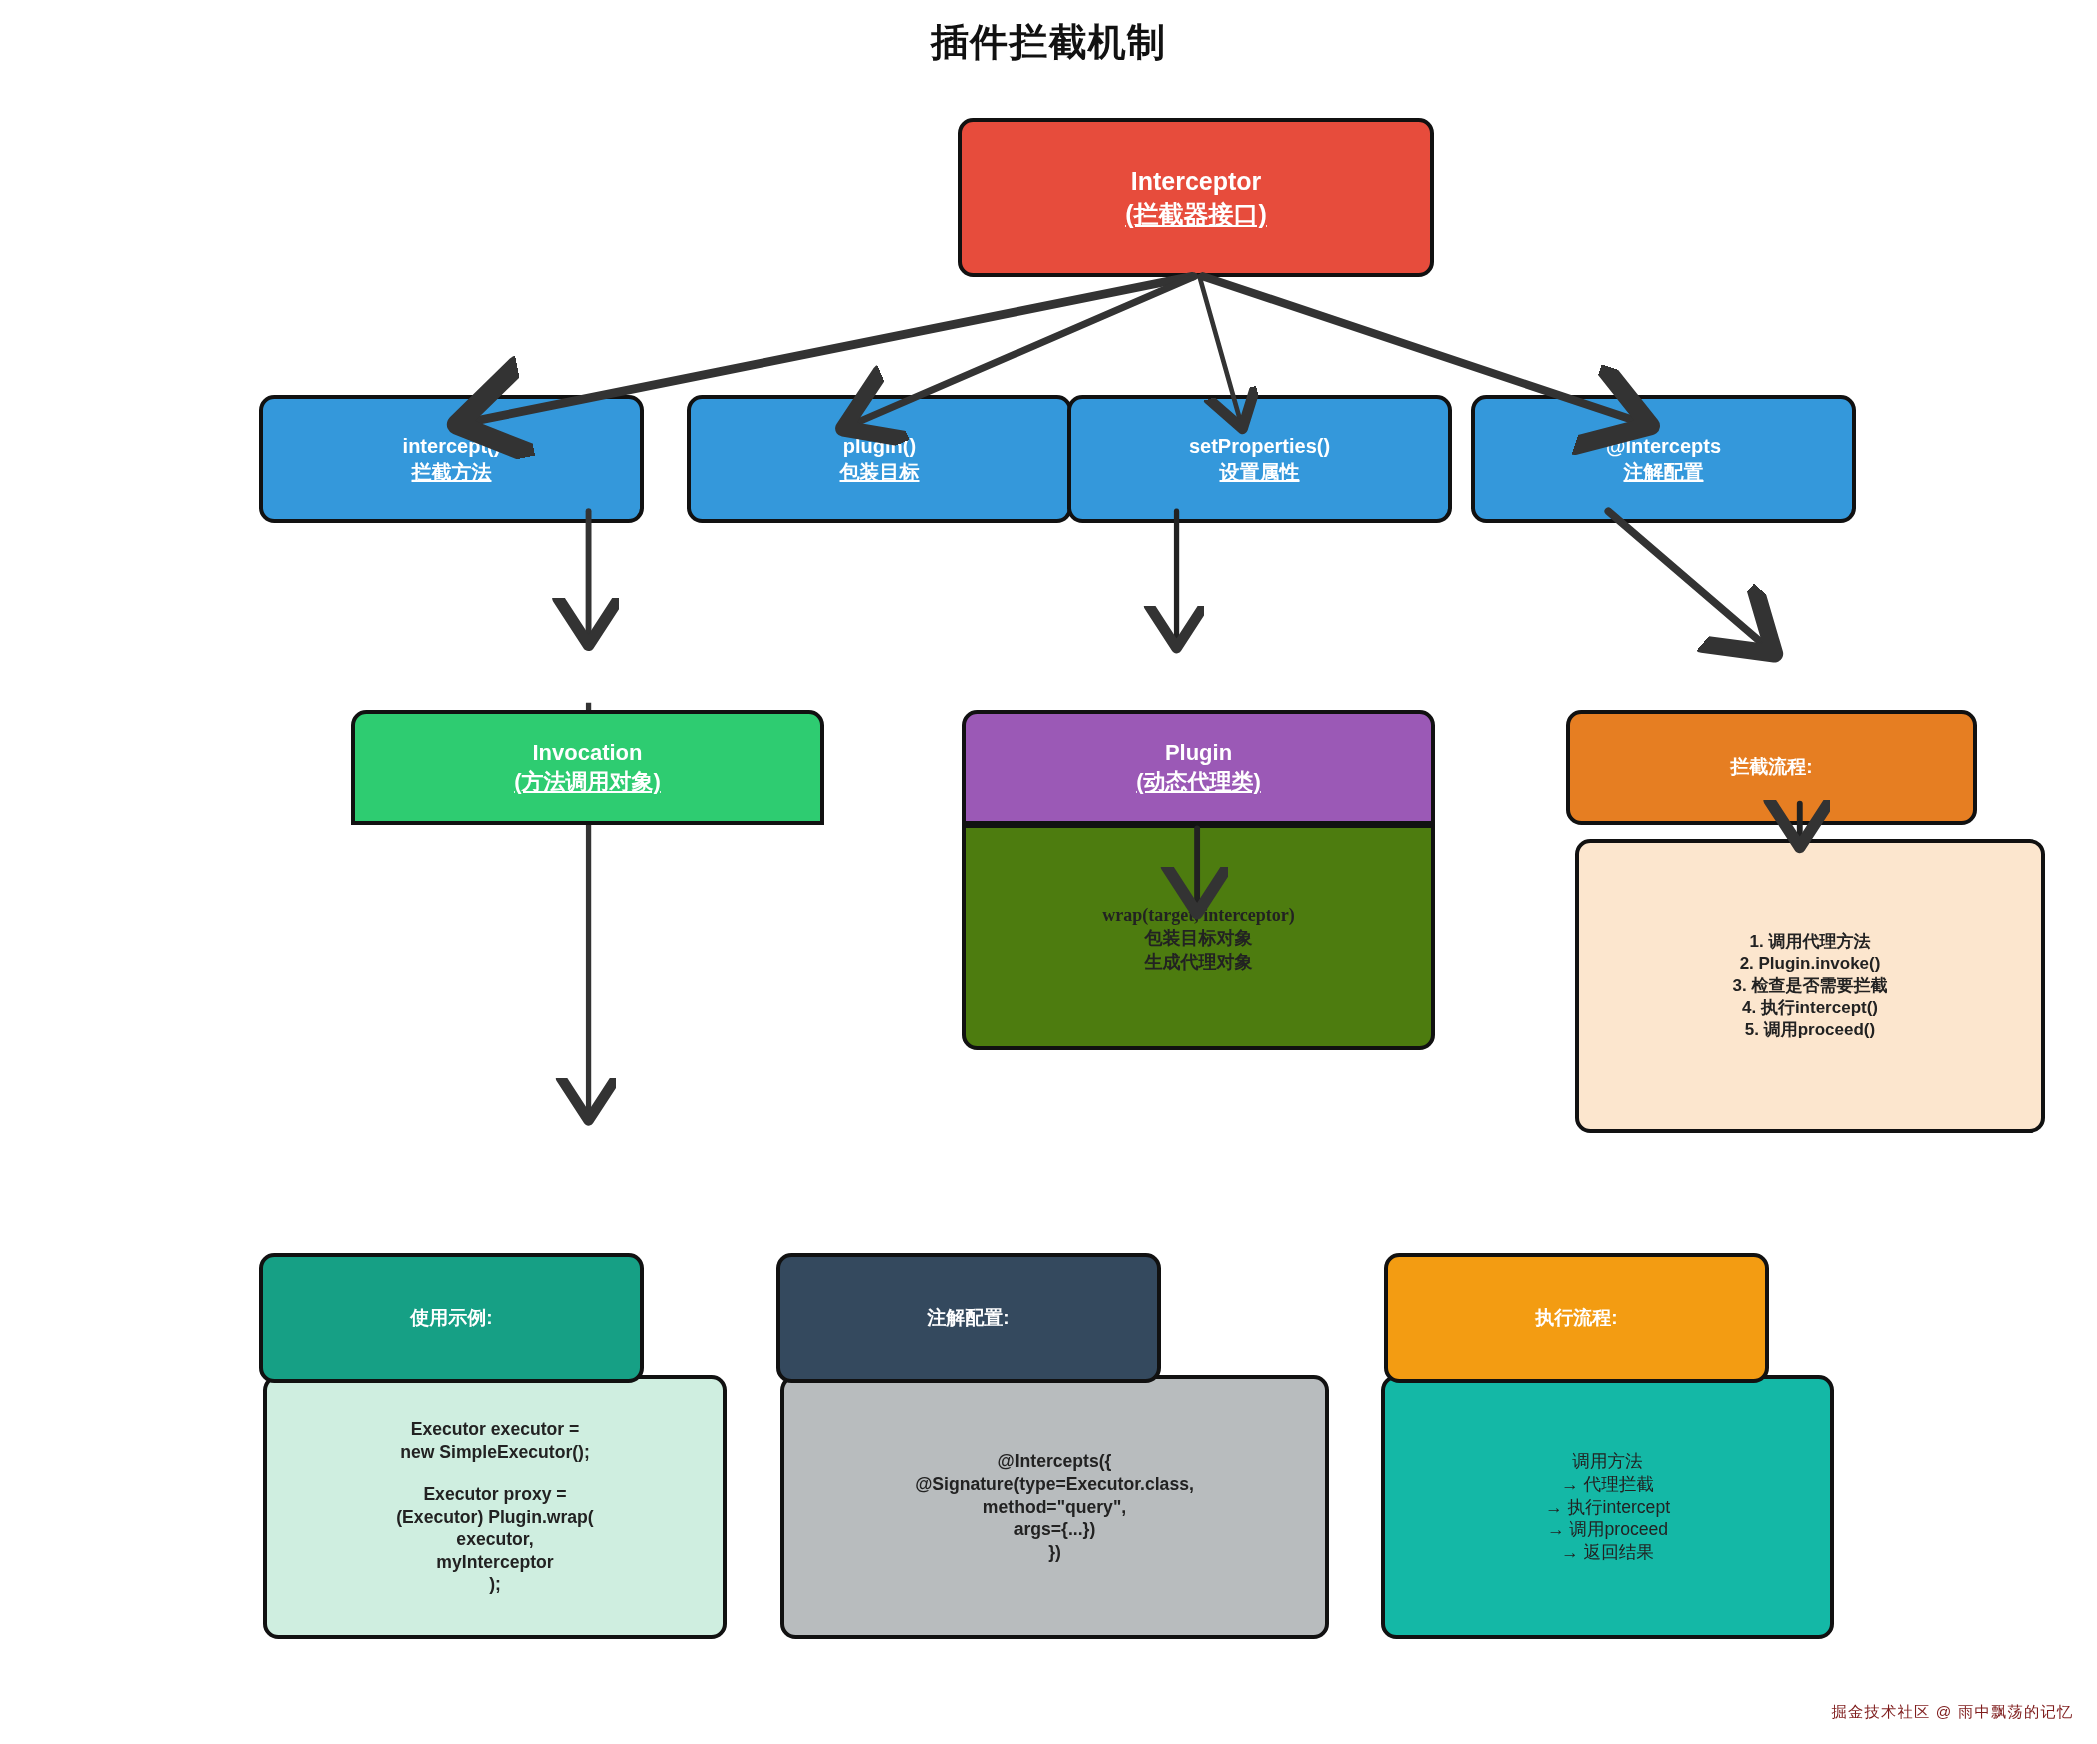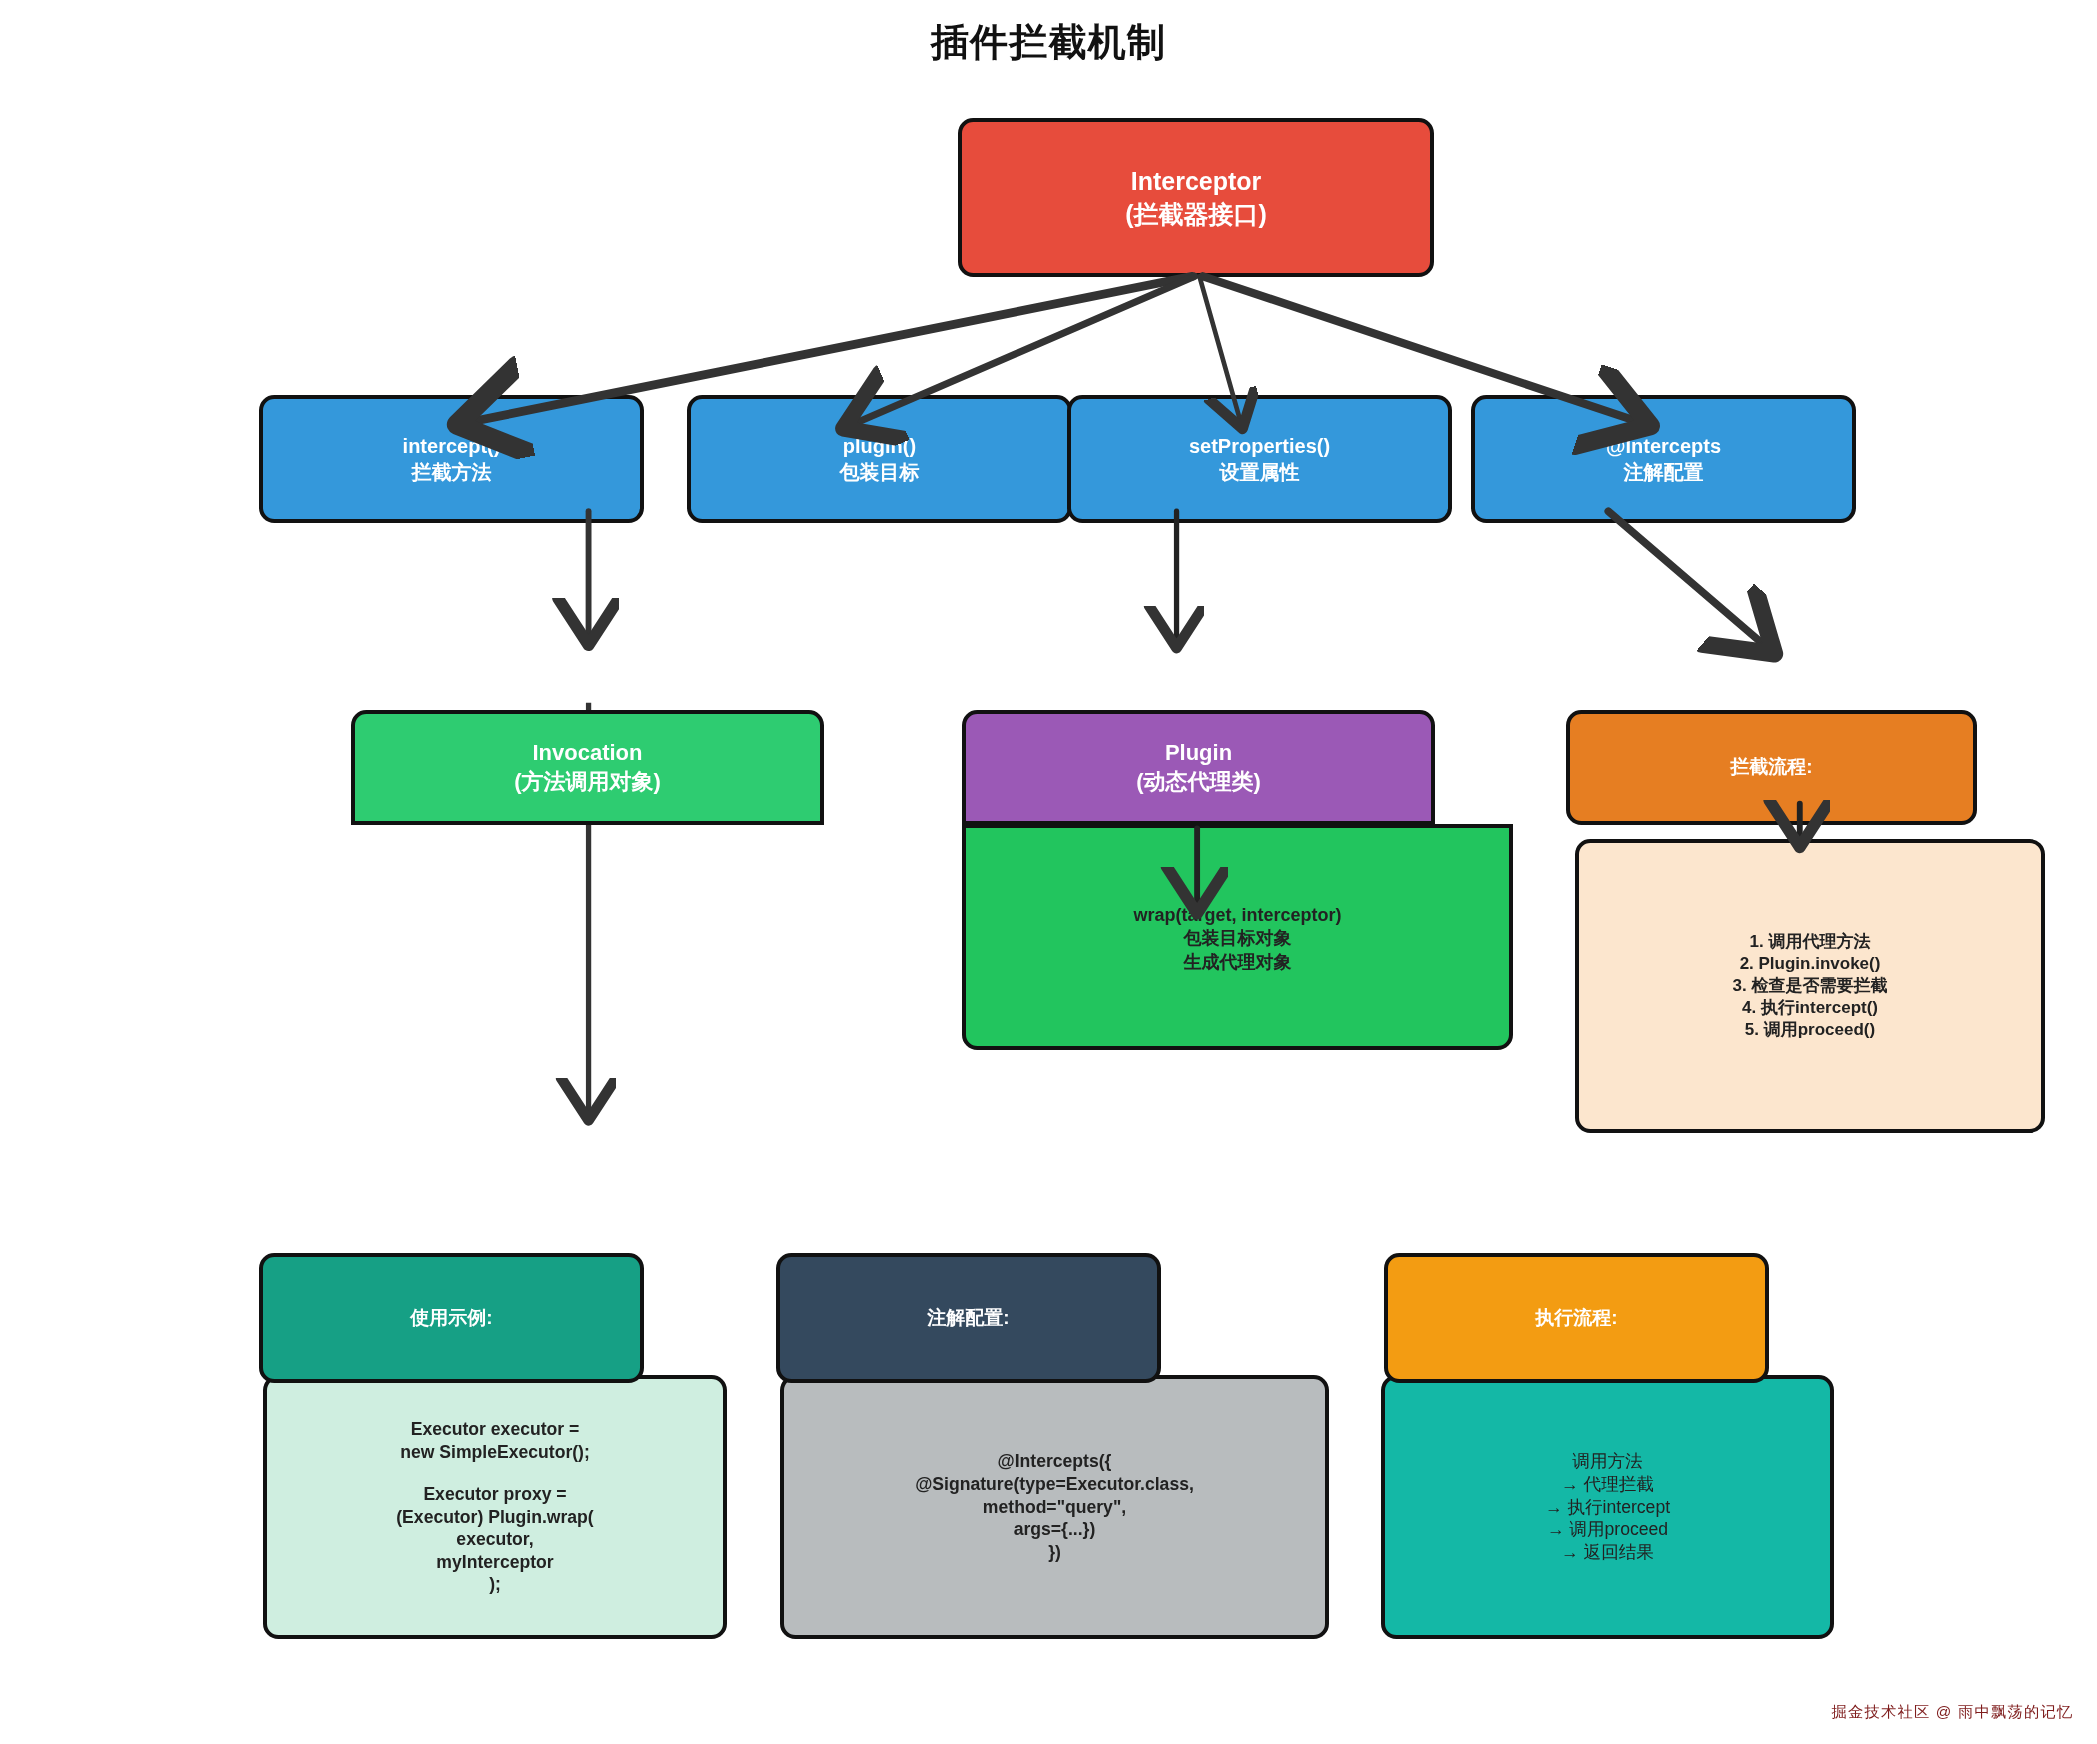--- a/index.html
+++ b/index.html
@@ -18,21 +18,21 @@
   .node{
     position:absolute;
     border:4.1px solid #111111;
     border-radius:15.3px;
     box-sizing:border-box;
     display:flex;flex-direction:column;align-items:center;justify-content:center;
     text-align:right;line-height:1.3;
     z-index:3;
   }
   .node .l1{display:block;}
-  .node .l2{display:block;}
+  .node .l2{display:block;text-decoration:underline;}
 
   .txt-white{color:#ffffff;}
   .txt-dark{color:#222222;}
 
   
   .node::after{content:"";position:absolute;left:0;top:0;right:0;bottom:0;border-radius:11.8px;pointer-events:none;}
 
   .hdr{ z-index:4; }
   .body{ z-index:3; }
 
@@ -91,21 +91,21 @@
 
   <div class="node hdr" style="left:351px;top:710px;width:473px;height:115px;background:#2ecc71;font-size:22px;font-weight:bold;border-bottom-left-radius:0;border-bottom-right-radius:0;">
     <span class="l1 txt-white">Invocation</span>
     <span class="l2 txt-white">(方法调用对象)</span>
   </div>
 
   <div class="node hdr" style="left:962px;top:710px;width:473px;height:115px;background:#9b59b6;font-size:22px;font-weight:bold;border-bottom-left-radius:0;border-bottom-right-radius:0;">
     <span class="l1 txt-white">Plugin</span>
     <span class="l2 txt-white">(动态代理类)</span>
   </div>
-  <div class="node body" style="left:962px;top:824px;width:551px;height:226px;background:#22c55e;font-size:18px;font-weight:bold;border-top-left-radius:0;border-top-right-radius:0;padding-top:76px;justify-content:flex-start;">
+  <div class="node body" style="left:962px;top:824px;width:473px;height:226px;background:#4d7c0f;font-size:18px;font-weight:bold;border-top-left-radius:0;border-top-right-radius:0;padding-top:76px;justify-content:flex-start;font-family:Liberation Serif, serif;">
     <span class="txt-dark">wrap(target, interceptor)</span>
     <span class="txt-dark">包装目标对象</span>
     <span class="txt-dark">生成代理对象</span>
   </div>
 
   <div class="node hdr" style="left:1566px;top:710px;width:411px;height:115px;background:#e67e22;font-size:19px;font-weight:bold;">
     <span class="l1 txt-white">拦截流程:</span>
   </div>
   <div class="node body" style="left:1575px;top:839px;width:470px;height:294px;background:#fce6ce;font-size:17px;font-weight:bold;">
     <span class="txt-dark">1. 调用代理方法</span>

